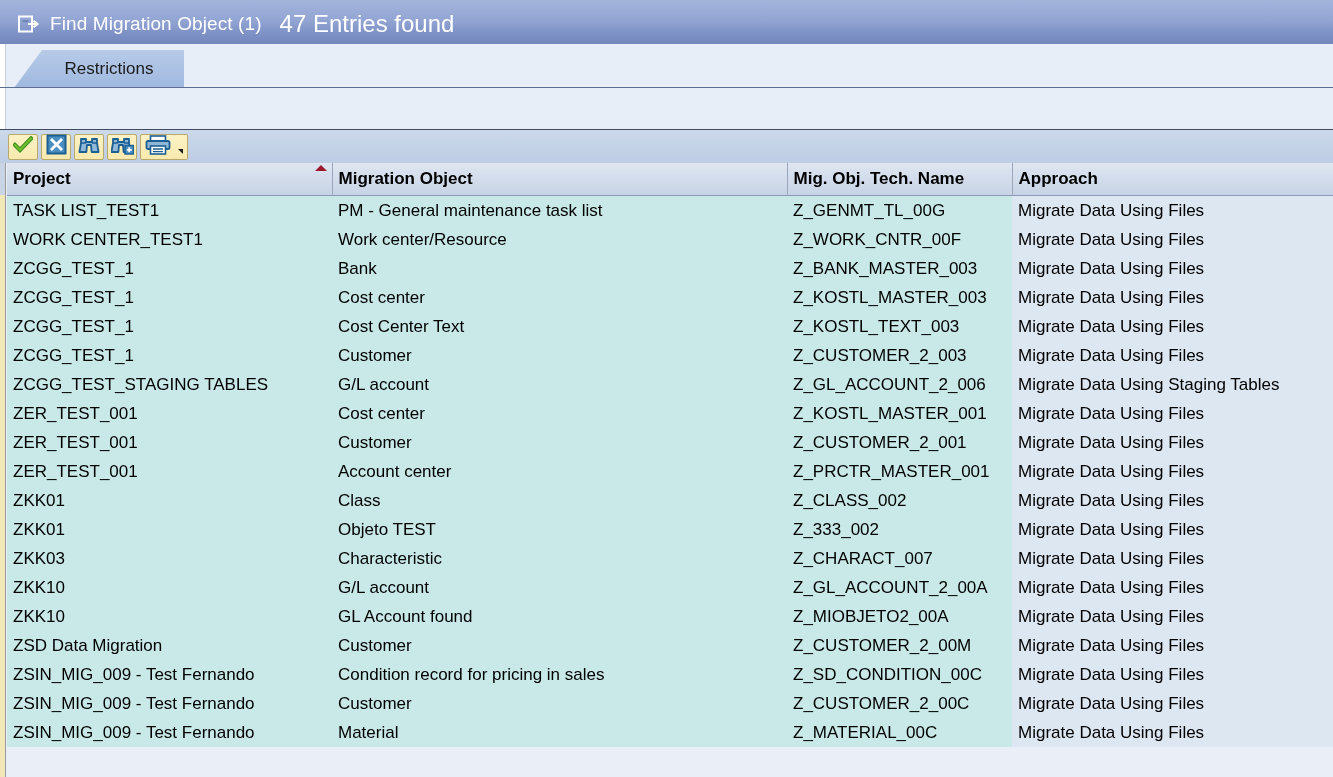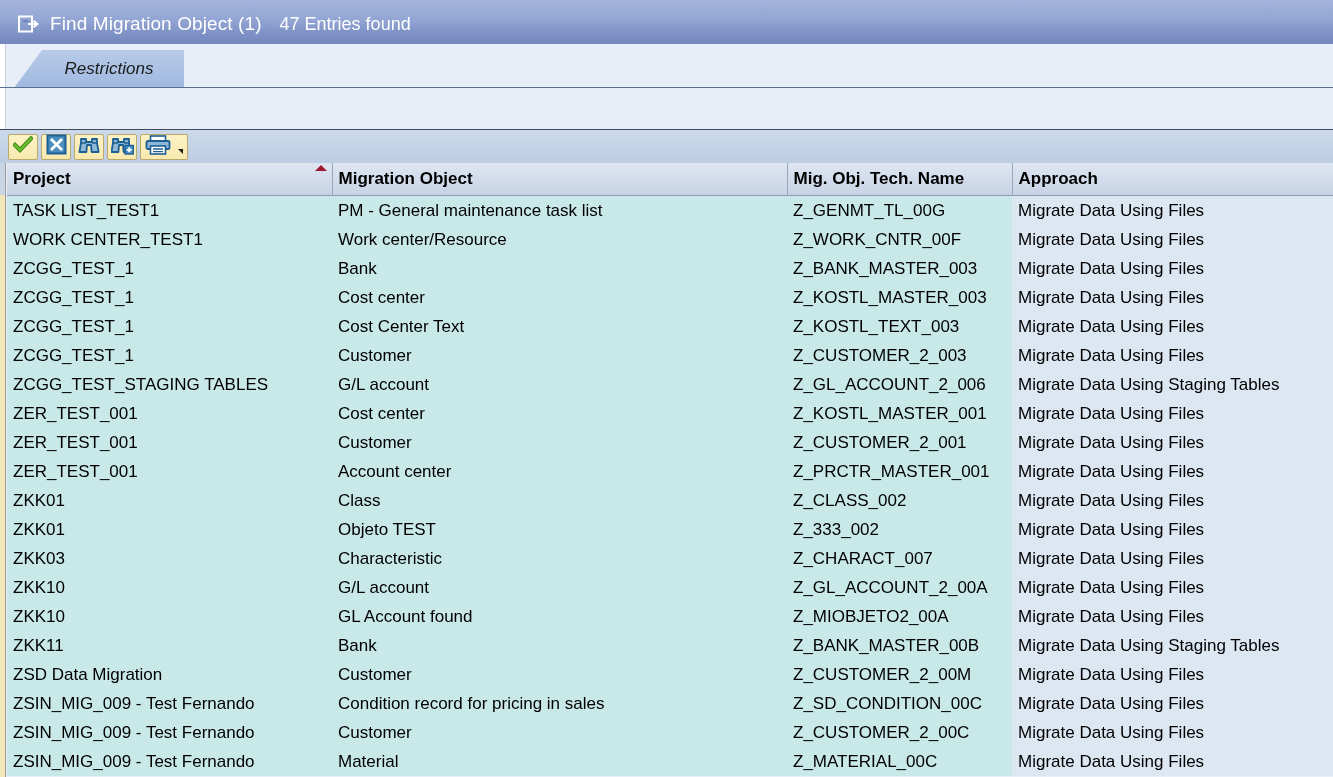--- a/index.html
+++ b/index.html
@@ -47,21 +47,21 @@
     flex: 0 0 auto;
   }
   .title-text {
     font-size: 19px;
     color: #ffffff;
     letter-spacing: 0.1px;
     white-space: nowrap;
     font-family: "Liberation Sans", sans-serif;
   }
   .title-count {
-    font-size: 18px;
+    font-size: 24px;
     color: #ffffff;
     margin-left: 18px;
     white-space: nowrap;
   }
 
   
   .tabstrip {
     position: absolute;
     left: 0; top: 44px;
     width: 1333px;
@@ -86,21 +86,20 @@
     display: flex;
     align-items: center;
     justify-content: center;
     box-sizing: border-box;
   }
   .tab-label {
     font-size: 17px;
     color: #1b1b1b;
     padding-left: 20px;
     white-space: nowrap;
-    font-style: italic;
   }
   .tabstrip-underline {
     position: absolute;
     left: 0; top: 43px;
     width: 1333px;
     height: 1px;
     background: #5d6e93;
   }
 
   
@@ -458,26 +457,20 @@
             <td class="c-key">Z_GL_ACCOUNT_2_00A</td>
             <td class="c-approach">Migrate Data Using Files</td>
           </tr>
           <tr>
             <td class="c-key">ZKK10</td>
             <td class="c-key">GL Account found</td>
             <td class="c-key">Z_MIOBJETO2_00A</td>
             <td class="c-approach">Migrate Data Using Files</td>
           </tr>
           <tr>
-            <td class="c-key">ZKK11</td>
-            <td class="c-key">Bank</td>
-            <td class="c-key">Z_BANK_MASTER_00B</td>
-            <td class="c-approach">Migrate Data Using Staging Tables</td>
-          </tr>
-          <tr>
             <td class="c-key">ZSD Data Migration</td>
             <td class="c-key">Customer</td>
             <td class="c-key">Z_CUSTOMER_2_00M</td>
             <td class="c-approach">Migrate Data Using Files</td>
           </tr>
           <tr>
             <td class="c-key">ZSIN_MIG_009 - Test Fernando</td>
             <td class="c-key">Condition record for pricing in sales</td>
             <td class="c-key">Z_SD_CONDITION_00C</td>
             <td class="c-approach">Migrate Data Using Files</td>

